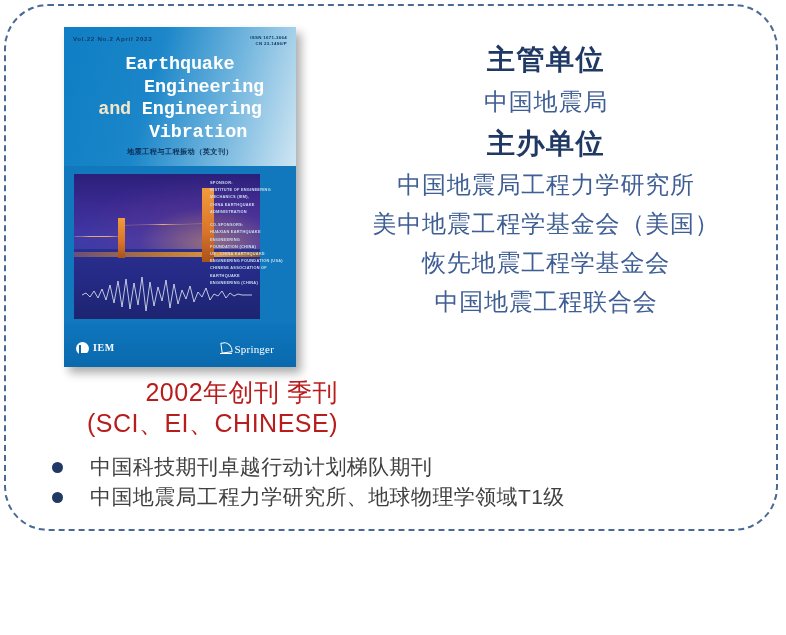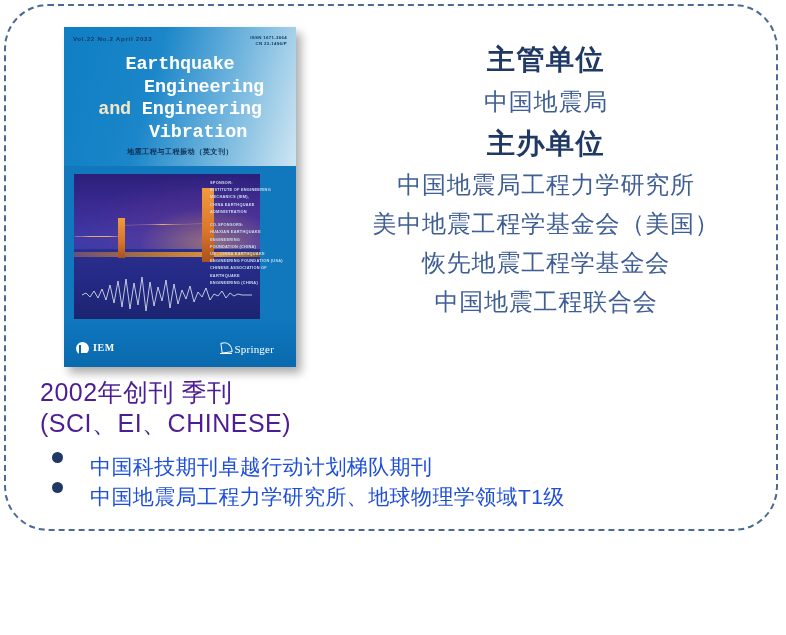--- a/index.html
+++ b/index.html
@@ -248,41 +248,42 @@
     font-size: 24px;
     color: #3E5E94;
     line-height: 1.62;
     letter-spacing: 0.8px;
     white-space: nowrap;
   }
 
   
   #journal-meta {
     position: absolute;
-    left: 40px;
+    left: 48px;
     top: 377px;
     width: 290px;
-    text-align: left;
-    color: #4c1d95;
+    text-align: right;
+    color: #b91c1c;
     font-size: 25px;
     line-height: 1.22;
     letter-spacing: 0.5px;
   }
   .meta-line { display: block; white-space: nowrap; }
 
   
   #honors-list {
     position: absolute;
     left: 52px;
     top: 452px;
     width: 690px;
   }
   .honor-item {
     display: flex;
-    color: #1d4ed8;
+    align-items: center;
+    color: #404040;
     font-size: 21px;
     line-height: 1.45;
     letter-spacing: 0.4px;
   }
   .honor-bullet {
     width: 11px;
     height: 11px;
     border-radius: 50%;
     background: #1F3864;
     flex: 0 0 auto;

